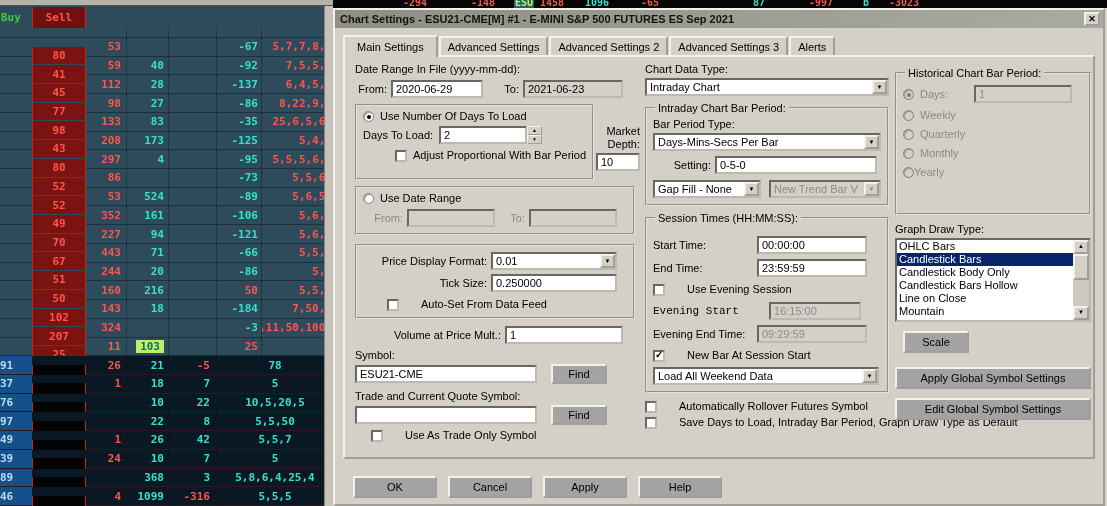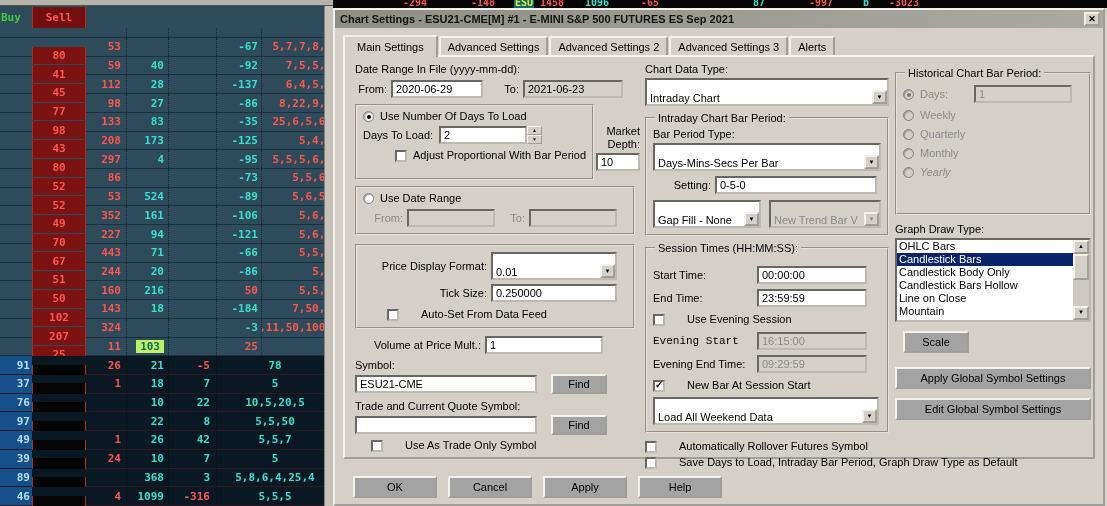--- a/index.html
+++ b/index.html
@@ -12,21 +12,21 @@
          font-family:"DejaVu Sans Mono", monospace; font-weight:bold; font-size:11px; }
   .dom-topbar { position:absolute; left:0; top:0; width:100%; height:6px; background:#b3b3ab; border-bottom:1px solid #53534d; z-index:3; }
   .dom-header { position:absolute; left:0; top:7px; width:100%; height:21px; display:flex; align-items:center; z-index:1; }
   .dom-header .hbuy { width:32px; color:#3fc93f; padding-left:1px; overflow:hidden; }
   .dom-header .hsell { width:54px; background:#701010; color:#ff554d; text-align:center;
                        border-left:1px solid #b82a20; border-right:1px solid #b82a20; height:100%; line-height:21px; }
   .dom-rows { position:absolute; left:0; top:28px; bottom:0; width:333px; display:flex; flex-direction:column; }
   .dom-row { display:flex; flex:1; align-items:center; border-bottom:1px solid #1b323d; min-height:0; }
   .dom-row.sec-bot { background:#0a1824; border-bottom:1px solid #301822; }
   .dcell { height:100%; display:flex; align-items:center; overflow:hidden; white-space:nowrap; }
-  .d0 { width:32px; justify-content:flex-end; padding-right:2px; }
+  .d0 { width:32px; justify-content:flex-start; padding-right:2px; }
   .d1 { width:54px; justify-content:center; border-left:1px solid #b82a20; border-right:1px solid #b82a20;margin-top:17px; }
   .d2 { width:40px; justify-content:flex-end; padding-right:5px; }
   .d3 { width:42px; justify-content:flex-end; padding-right:4px; border-left:1px dotted rgba(0,0,0,.5); }
   .d4 { width:48px; justify-content:flex-end; padding-right:6px; border-left:1px dotted rgba(0,0,0,.5); }
   .d5 { width:45px; justify-content:flex-end; padding-right:3px; border-left:1px dotted rgba(0,0,0,.5); }
   .d6 { width:72px; justify-content:flex-end; padding-right:1px; border-left:1px dotted rgba(0,0,0,.5); }
   .dmerge { width:117px; justify-content:center; border-left:1px dotted rgba(0,0,0,.5); }
   .sec-top .d1, .sec-mid .d1 { background:#7c1313; }
   .sec-bot .d1 { background:#040404; }
   .sec-bot .d0 { background:#15508a; }
@@ -65,21 +65,21 @@
   .lbl { font-size:11px; line-height:13px; white-space:nowrap; }
   .grey { color:#8a8a8a; }
   .frow { display:flex; align-items:center; margin-top:4px; }
   .rlbl { text-align:right; padding-right:4px; white-space:nowrap; }
   input[type=text] { height:18px; border:2px inset #bdb9b1; background:#fff; font-family:"Liberation Sans",sans-serif;
                      font-size:11px; padding:0 3px; }
   input.ro { background:#d4d0c8; color:#000; }
   input.dis { background:#d4d0c8; color:#8a8a8a; }
   .btn { background:#a3a3a3; border:2px outset #f4f1ea; font-family:"Liberation Sans",sans-serif; font-size:11px;
          height:22px; text-align:center; cursor:default; }
-  .combo { display:flex; align-items:flex-end; height:28px; border:2px inset #bdb9b1; background:#fff; }
+  .combo { display:flex; align-items:flex-start; height:18px; border:2px inset #bdb9b1; background:#fff; }
   .combo .ctxt { flex:1; padding:1px 0 0 3px; white-space:nowrap; overflow:hidden; font-size:11px; }
   .combo .cbtn { width:15px; background:#d4d0c8; border:2px outset #f4f1ea; font-size:6px; line-height:10px; text-align:center; color:#000; }
   .combo.dis { background:#d4d0c8; } .combo.dis .ctxt { color:#8a8a8a; } .combo.dis .cbtn { color:#8a8a8a; }
   .spin { display:flex; flex-direction:column; width:15px; height:18px; }
   .spin div { flex:1; background:#d4d0c8; border:1px outset #f4f1ea; font-size:5px; line-height:6px; text-align:center; }
   .cb { width:12px; height:12px; background:#fff; border:2px inset #bdb9b1; display:inline-block; position:relative; flex:none; }
   .cb .tick { display:none; position:absolute; top:-3px; left:0px; font-size:10px; font-weight:bold; }
   .cb.on .tick { display:block; }
   .rb { width:11px; height:11px; border-radius:50%; background:#fff; border:1px solid #808080;
         box-shadow:inset 1px 1px 1px #9a9a9a; display:inline-block; position:relative; flex:none; }
@@ -773,21 +773,21 @@
           <div class="frow">
             <span class="lbl rlbl" style="width:128px;">Tick Size:</span>
             <input type="text" style="width: 126px;" value="0.250000">
           </div>
           <div class="cbrow" style="margin-left:24px;">
             <span class="cb"></span>
             <span class="lbl">Auto-Set From Data Feed</span>
           </div>
         </fieldset>
 
-        <div class="frow" style="margin-top:7px;">
+        <div class="frow" style="margin-top:7px;justify-content:center;">
           <span class="lbl rlbl" style="width:130px;">Volume at Price Mult.:</span>
           <input type="text" style="width: 118px;" value="1">
         </div>
 
         <div class="lbl" style="margin-top:5px;">Symbol:</div>
         <div class="frow" style="margin-top:2px;">
           <input type="text" style="width: 182px;" value="ESU21-CME">
           <button class="btn" style="width:56px; height:20px; margin-left:14px;">Find</button>
         </div>
 
@@ -841,21 +841,21 @@
           <div class="frow" style="margin-top:5px;">
             <span class="lbl" style="width:104px;">End Time:</span>
             <input type="text" style="width: 110px;" value="23:59:59">
           </div>
           <div class="cbrow">
             <span class="cb"></span>
             <span class="lbl">Use Evening Session</span>
           </div>
           <div class="frow" style="margin-top:6px;">
             <span class="lbl" style="width:104px;font-family:Liberation Mono, monospace;">Evening Start</span>
-            <input type="text" class="dis" style="width: 110px;" value="16:15:00">
+            <input type="text" class="dis" style="width: 92px; margin-left: 12px;" value="16:15:00">
           </div>
           <div class="frow" style="margin-top:5px;">
             <span class="lbl" style="width:104px;">Evening End Time:</span>
             <input type="text" class="dis" style="width: 110px;" value="09:29:59">
           </div>
           <div class="cbrow">
             <span class="cb on">
                 <span class="tick">✓</span>
               </span>
             <span class="lbl">New Bar At Session Start</span>
@@ -889,21 +889,21 @@
             <span class="lbl grey">Weekly</span>
           </div>
           <div class="frow" style="margin-top:6px; gap:6px;">
             <span class="rb dis"></span>
             <span class="lbl grey">Quarterly</span>
           </div>
           <div class="frow" style="margin-top:6px; gap:6px;">
             <span class="rb dis"></span>
             <span class="lbl grey">Monthly</span>
           </div>
-          <div class="frow" style="margin-top:6px; gap:6px;font-style:italic;">
+          <div class="frow" style="margin-top:6px; gap:0;">
             <span class="rb dis"></span>
             <span class="lbl grey">Yearly</span>
           </div>
         </fieldset>
 
         <div class="lbl" style="margin-top:8px;">Graph Draw Type:</div>
         <div class="lb" style="width:196px;">
           <div class="lb-items">
               <div class="lb-item">OHLC Bars</div>
               <div class="lb-item sel">Candlestick Bars</div>

